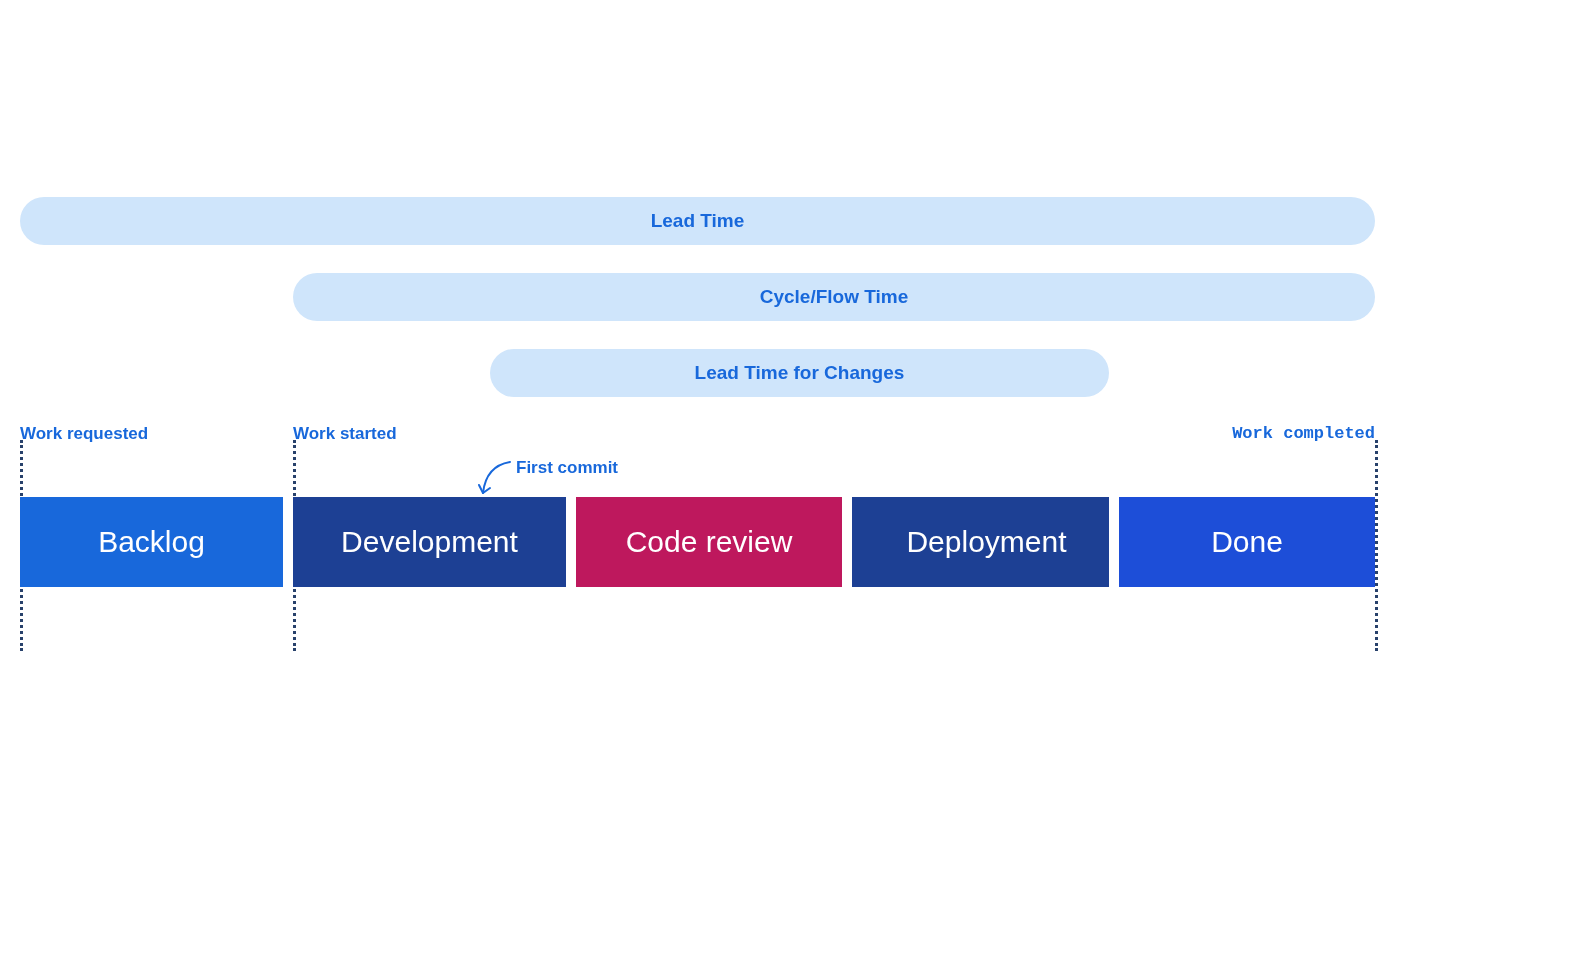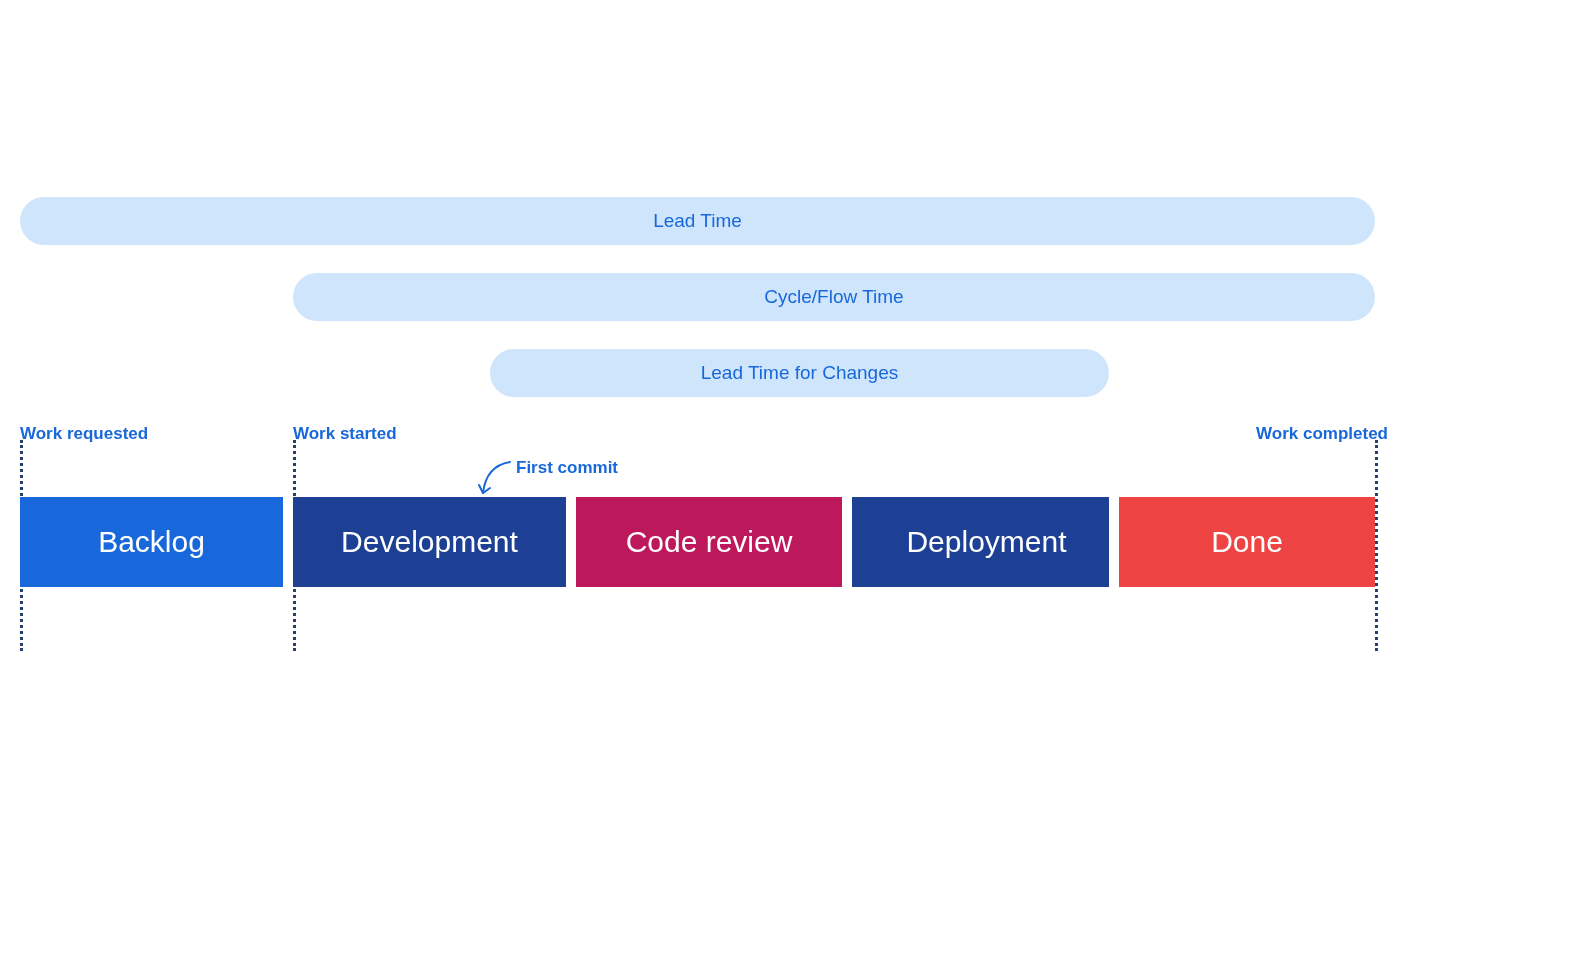--- a/index.html
+++ b/index.html
@@ -6,21 +6,21 @@
   html, body { width: 1584px; height: 960px; background: #ffffff; font-family: -apple-system, BlinkMacSystemFont, "Segoe UI", Helvetica, Arial, sans-serif; }
   .canvas { position: relative; width: 1584px; height: 960px; }
 
   .bar {
     position: absolute;
     height: 48px;
     border-radius: 24px;
     display: flex;
     align-items: center;
     justify-content: center;
-    font-weight: 400;
+    font-weight: 700;
     font-size: 19px;
   }
   .bar.light { background: var(--light-blue); color: var(--accent-blue); }
 
   .stage {
     position: absolute;
     height: 90px;
     display: flex;
     align-items: center;
     justify-content: center;
@@ -54,21 +54,21 @@
 <div id="bar-cycle" class="bar light" style="left: 293px; top: 273px; width: 1082px;">
   <span>Cycle/Flow Time</span>
 </div>
 <div id="bar-ltfc" class="bar light" style="left: 490px; top: 349px; width: 619px;">
   <span>Lead Time for Changes</span>
 </div>
 
 <div id="ann-req" class="annot" style="left: 20px; top: 424px;">Work requested</div>
 <div id="ann-start" class="annot" style="left: 293px; top: 424px; text-align: right;">Work started</div>
 <div id="ann-commit" class="annot" style="left: 516px; top: 458px;">First commit</div>
-<div id="ann-done" class="annot" style="top: 424px; right: 196px;">Work completed</div>
+<div id="ann-done" class="annot" style="top: 424px; right: 209px; font-family: Liberation Mono, monospace;">Work completed</div>
 
 <svg id="arrow-commit" style="position: absolute; overflow: visible; left: 480px; top: 460px;" width="40" height="40">
   <path d="M 30 2 Q 6 6 3 33" fill="none" stroke-width="2" stroke-linecap="round" stroke="#1868db"></path>
   <path d="M 3 33 l -4 -8 M 3 33 l 7 -5" fill="none" stroke-width="2" stroke-linecap="round" stroke="#1868db"></path>
 </svg>
 
 <div id="vl-start" class="vline" style="left: 20px; top: 440px; height: 211px; border-left-color: rgb(40, 65, 107);"></div>
 <div id="vl-dev" class="vline" style="left: 293px; top: 440px; height: 211px; border-left-color: rgb(40, 65, 107);"></div>
 <div id="vl-end" class="vline" style="left: 1375px; top: 440px; height: 211px; border-left-color: rgb(40, 65, 107);"></div>
 
@@ -77,17 +77,17 @@
 </div>
 <div id="st-dev" class="stage" style="left: 293px; top: 497px; width: 273px; background: rgb(29, 64, 148);">
   <span>Development</span>
 </div>
 <div id="st-review" class="stage" style="left: 576px; top: 497px; width: 266px; background: #be185d;">
   <span>Code review</span>
 </div>
 <div id="st-deploy" class="stage" style="left: 852px; top: 497px; width: 257px; background: rgb(29, 64, 148); padding-left: 12px;">
   <span>Deployment</span>
 </div>
-<div id="st-done" class="stage" style="left: 1119px; top: 497px; width: 256px; background: #ef4444;">
+<div id="st-done" class="stage" style="left: 1119px; top: 497px; width: 256px; background: #1d4ed8;">
   <span>Done</span>
 </div>
 
 </div>
 
 </body></html>

